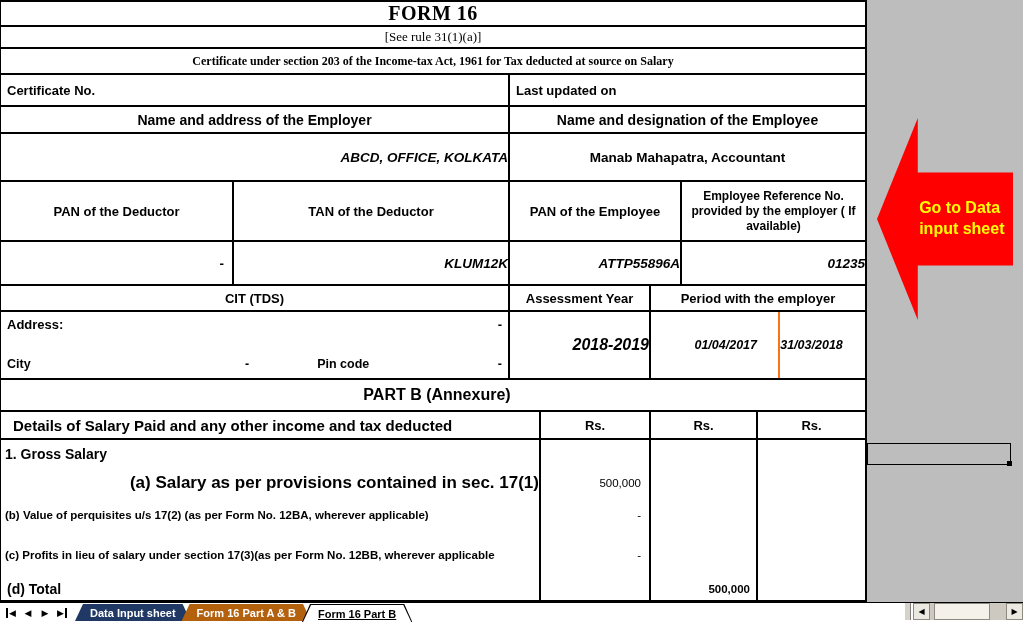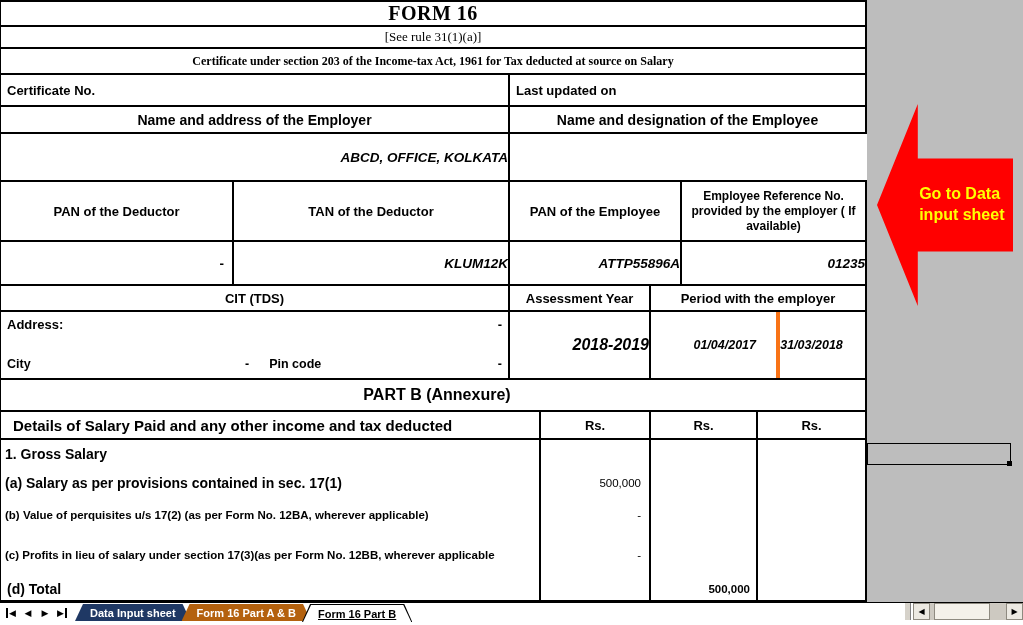--- a/index.html
+++ b/index.html
@@ -26,34 +26,34 @@
   .certline { font-size:12px; }
   .lbl { font-size:13px; }
   .hdr { font-size:14px; }
   .val { font-size:13.5px; }
   .small-hdr { font-size:12px; line-height:1.25; padding:3px 5px; }
   .ay { font-size:16px; }
   .date { font-size:12.5px; }
   .partb { font-size:16px;padding-left:8px; }
   .amount { font-size:11.5px; }
   .sec { font-size:14px; }
-  .sub { font-size:14px; }
+  .sub { font-size:17px;justify-content:flex-end; }
   .subsm { font-size:11.5px; line-height:1.3; }
 
   .addr-cell { display:flex; flex-direction:column; justify-content:space-between;
                padding:5px 6px 7px 6px; align-items:flex-end; }
   .addr-line { display:flex; width:100%; font-size:13px; }
   .fromto { display:flex; flex-direction:column; }
   .fromto-hdr { display:flex; height:27px; border-bottom:2px solid #000; }
   .fromto-val { display:flex; flex:1; }
   .ft-cell { display:flex; align-items:center; justify-content:center; }
 
   
   .graypane { position:absolute; left:867px; top:0; width:156px; height:602px; background:#BDBDBD; }
-  .goto-arrow { position:absolute; left:877px; top:104px; width:136px; height:202px;
+  .goto-arrow { position:absolute; left:877px; top:118px; width:136px; height:202px;
       clip-path:polygon(0 50%, 30% 0, 30% 27%, 100% 27%, 100% 73%, 30% 73%, 30% 100%);
       cursor:pointer; }
   .arrow-label { position:absolute; left:31%; top:50%; transform:translateY(-50%);
       width:67%; font-weight:bold; font-size:16px; line-height:1.3; text-align:left; }
   .sel-cell { position:absolute; left:867px; top:443px; width:144px; height:22px;
       border:1px solid #000; }
   .fill-handle { position:absolute; right:-2px; bottom:-2px; width:5px; height:5px; background:#000; }
 
   
   .tabstrip { position:absolute; left:0; top:602px; width:1023px; height:23px;
@@ -123,20 +123,23 @@
       </div>
       <div class="cell c b hdr" style="flex:1">
         <span>Name and designation of the Employee</span>
       </div>
     </div>
 
     <div class="row" style="height:48px">
       <div class="cell c b i val" style="width:509px">
         <span>ABCD, OFFICE, KOLKATA</span>
       </div>
+      <div class="cell c b val" style="flex:1">
+        <span>Manab Mahapatra, Accountant</span>
+      </div>
     </div>
 
     <div class="row" style="height:60px">
       <div class="cell c b lbl" style="width:233px">
         <span>PAN of the Deductor</span>
       </div>
       <div class="cell c b lbl" style="width:276px">
         <span>TAN of the Deductor</span>
       </div>
       <div class="cell c b lbl" style="width:172px">
@@ -176,30 +179,30 @@
 
     <div class="row" style="height:68px">
       <div class="cell addr-cell" style="width:509px">
         <div class="addr-line">
           <span class="b">Address:</span>
           <span class="b" style="flex:1; text-align:right">-</span>
         </div>
         <div class="addr-line" style="font-size:12.5px">
           <span class="b" style="flex:0 0 238px">City</span>
           <span class="b">-</span>
-          <span class="b" style="margin-left:20px">Pin code</span>
+          <span class="b" style="margin-left:68px">Pin code</span>
           <span class="b" style="flex:1; text-align:right">-</span>
         </div>
       </div>
       <div class="cell c b i ay" style="width:141px">
         <span>2018-2019</span>
       </div>
       <div class="cell fromto" style="flex:1; padding:0">
         <div class="fromto-val">
-          <div class="ft-cell b i date" style="width:107px; border-right:4px solid #f97316">
+          <div class="ft-cell b i date" style="width:107px; border-right:2px solid #f97316">
             <span>01/04/2017</span>
           </div>
           <div class="ft-cell b i date" style="flex:1">
             <span>31/03/2018</span>
           </div>
         </div>
       </div>
     </div>
 
     <div class="row" style="height:32px">

